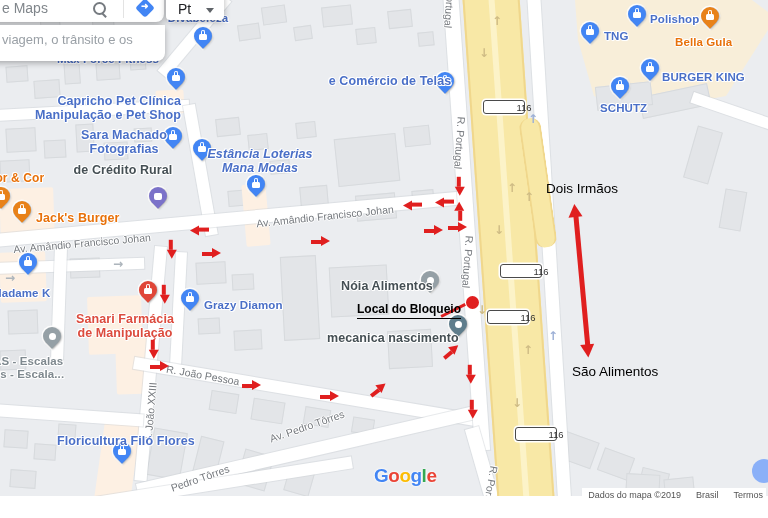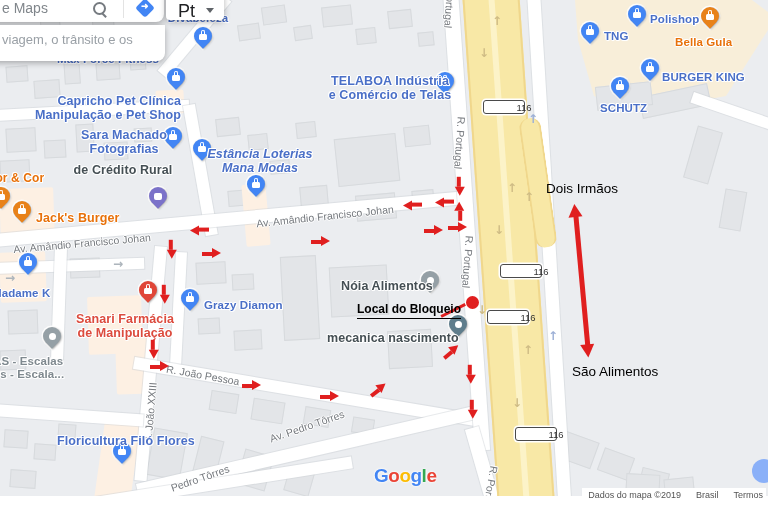--- a/index.html
+++ b/index.html
@@ -51,21 +51,21 @@
   .search-card{left:-44px;top:-22px;width:208px;height:44px;}
   .sugg-card{left:-44px;top:25px;width:209px;height:36px;border-radius:0 0 8px 8px;}
   .search-ph{position:absolute;left:46px;top:22px;font-size:14px;color:#80868b;}
   .sugg-text{position:absolute;left:46px;top:7px;font-size:13px;color:#9aa0a6;white-space:nowrap;}
   .mag{position:absolute;left:137px;top:24px;width:9px;height:9px;border:2px solid #767b80;border-radius:50%;}
   .mag::after{content:"";position:absolute;left:8px;top:8px;width:2.2px;height:6px;background:#767b80;transform:rotate(-45deg);}
   .vdiv{position:absolute;left:167px;top:22px;width:1px;height:18px;background:#e3e3e3;}
   .dir-ico{position:absolute;left:182px;top:23px;width:14px;height:14px;background:#4285f4;border-radius:3px;transform:rotate(45deg);}
   .dir-ico span{position:absolute;left:2.4px;top:1.2px;color:#fff;font-size:9px;font-weight:bold;transform:rotate(-45deg);}
   .pt-btn{left:166px;top:-8px;width:58px;height:28px;border-radius:4px;}
-  .pt-label{position:absolute;left:12px;top:9px;font-size:18px;color:#202124;}
+  .pt-label{position:absolute;left:12px;top:9px;font-size:14px;color:#202124;}
   .caret{position:absolute;left:40px;top:16px;width:0;height:0;border-left:4.5px solid transparent;
        border-right:4.5px solid transparent;border-top:5px solid #5f6368;}
   .blue-peek{position:absolute;left:752px;top:459px;width:24px;height:24px;border-radius:50%;background:#8ab0f8;}
 </style>
 <style>.rarrow::after{border-left-color:#e01f1f;}.dbl{background:#e01f1f;}.dbl::before{left:-12px;border-right:13px solid #e01f1f;}.dbl::after{right:-12px;border-left:13px solid #e01f1f;}</style></head>
 <body>
 
 <div class="screen">
   <div class="map" id="map">
       <div class="beige" style="left: 0px; top: 0px; width: 768px; height: 130px; clip-path: polygon(575px 0px, 752px 0px, 768px 12px, 768px 30px, 726px 96px, 640px 112px, 594px 96px, 578px 40px);"></div>
@@ -208,21 +208,20 @@
       <div class="poi-label" style="font-size: 12.5px; color: rgb(74, 111, 199); text-align: right; left: 108px; top: 70px; transform: translateX(-50%); margin-top: 24px;">
         <div>Capricho Pet Clínica</div>
         <div>Manipulação e Pet Shop</div>
       </div>
       <div class="pin" style="left: 436px; top: 72px; background: rgb(66, 133, 244);">
         <div class="pin-inner">
           <div class="g-bag"></div>
         </div>
       </div>
       <div class="poi-label" style="font-size: 12.5px; color: rgb(74, 111, 199); text-align: center; left: 390px; top: 74px; transform: translateX(-50%);">
-        <div>TELABOA Indústria</div>
         <div>e Comércio de Telas</div>
       </div>
       <div class="pin" style="left: 164px; top: 127px; background: rgb(66, 133, 244);">
         <div class="pin-inner">
           <div class="g-bag"></div>
         </div>
       </div>
       <div class="poi-label" style="font-size: 12.5px; color: rgb(74, 111, 199); text-align: center; left: 124px; top: 128px; transform: translateX(-50%);">
         <div>Sara Machado</div>
         <div>Fotografias</div>

